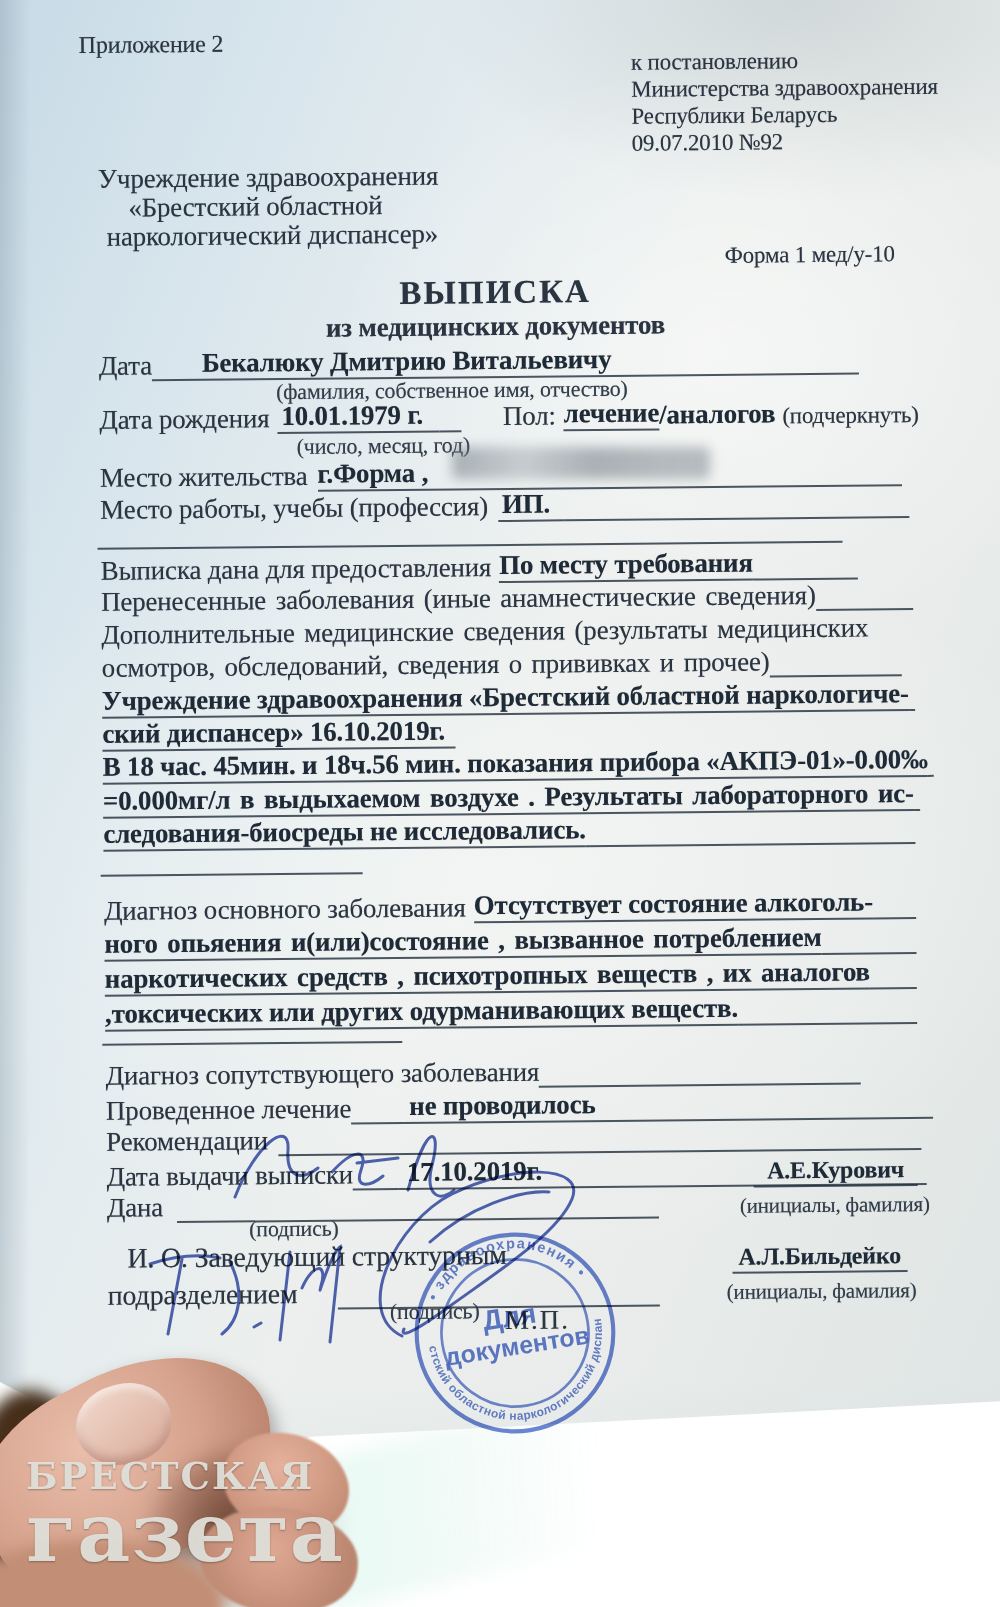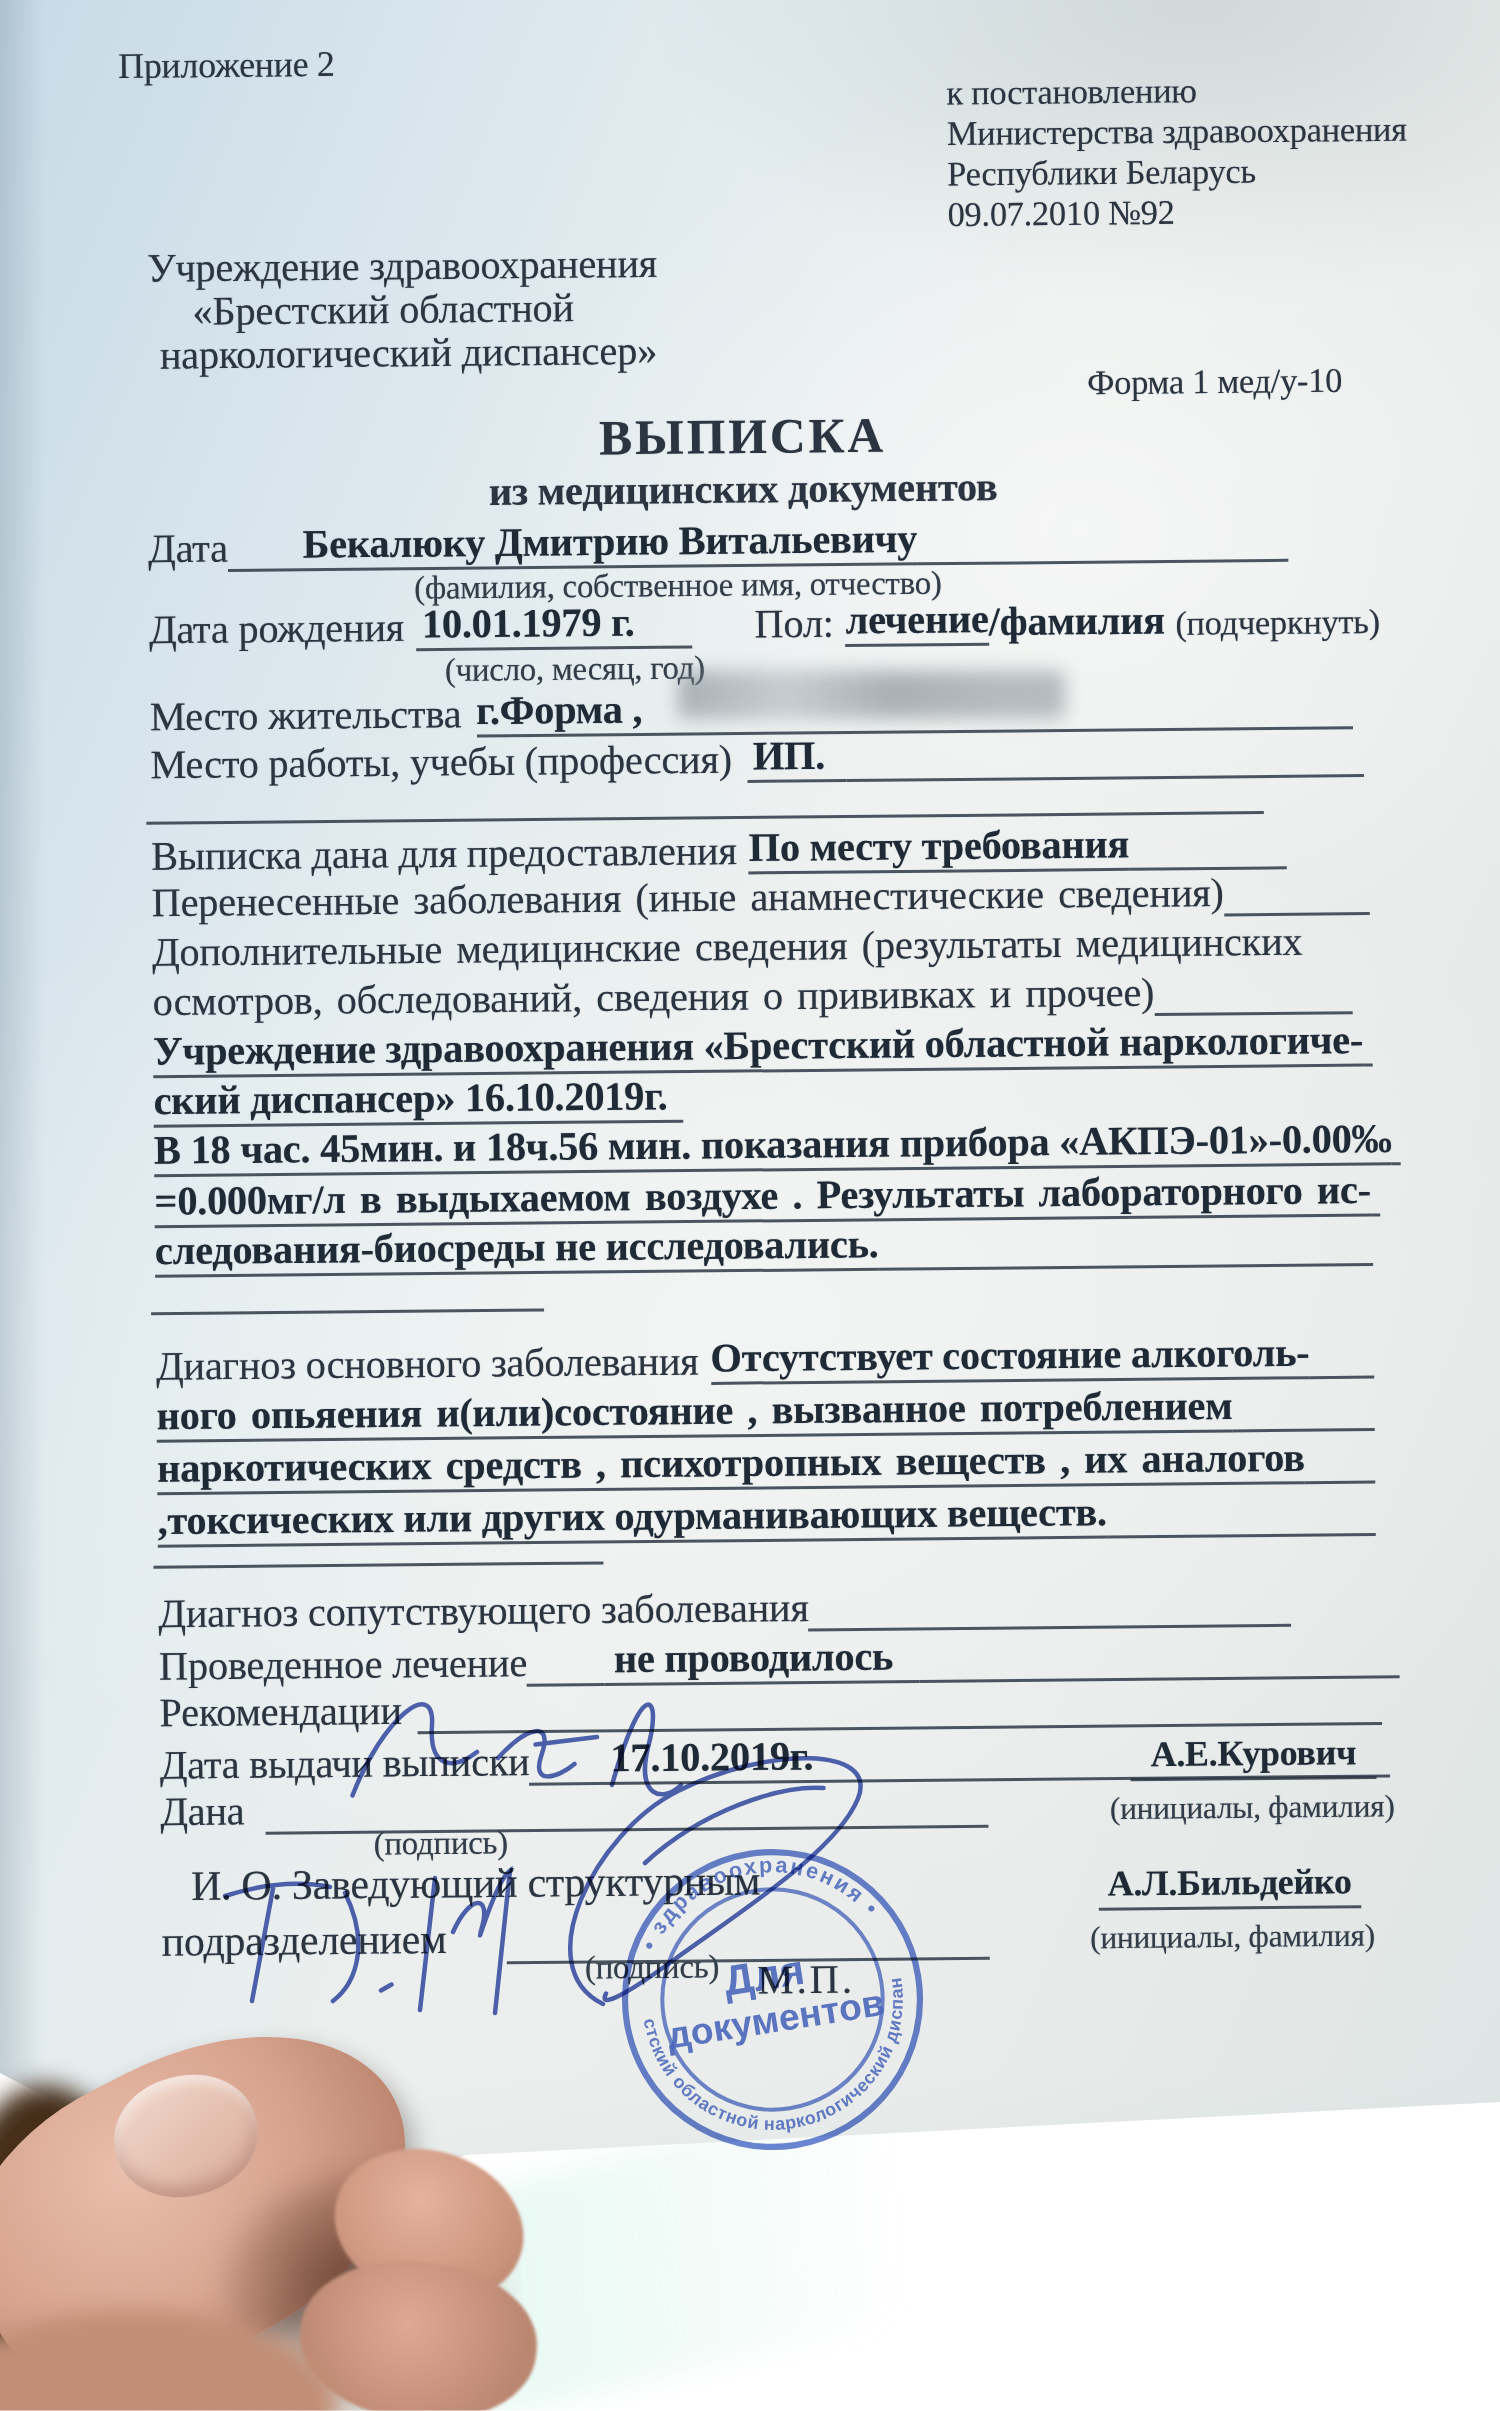--- a/index.html
+++ b/index.html
@@ -113,21 +113,21 @@
     <div class="row" style="left:103px;top:400px;width:814px;">
       <span class="lbl">Дата рождения</span>
       <span class="pad" style="width:8px;"></span>
       <b class="ul" style="padding:0 16px 0 4px;">10.01.1979 г.</b>
       <span class="pad ul" style="width:22px;"></span>
       <span class="pad" style="width:42px;"></span>
       <span class="lbl">Пол:</span>
       <span class="pad" style="width:8px;"></span>
       <b class="ul">лечение</b>
       <b>/</b>
-      <b>фамилия</b>
+      <b>аналогов</b>
       <span class="pad" style="width:7px;"></span>
       <span class="lbl" style="font-size:23px;">(подчеркнуть)</span>
     </div>
     <div class="hint" style="left:300px;top:432px;">(число, месяц, год)</div>
 
     <div class="row" style="left:103px;top:458px;width:802px;">
       <span class="lbl">Место жительства</span>
       <span class="pad" style="width:10px;"></span>
       <b class="ul">г.Форма ,</b>
       <span class="fill"></span>
@@ -279,13 +279,17 @@
   </svg>
 
   <div class="blob bg-brown"></div>
   <div class="blob thumb"></div>
   <div class="blob nail"></div>
   <div class="blob hand-shadow"></div>
   <div class="blob finger-a"></div>
   <div class="blob finger-b"></div>
   <div class="blob palm"></div>
 
+  <div class="watermark">
+    <div class="wm1">БРЕСТСКАЯ</div>
+    <div class="wm2">газета</div>
+  </div>
 </div>
 
 </body></html>

